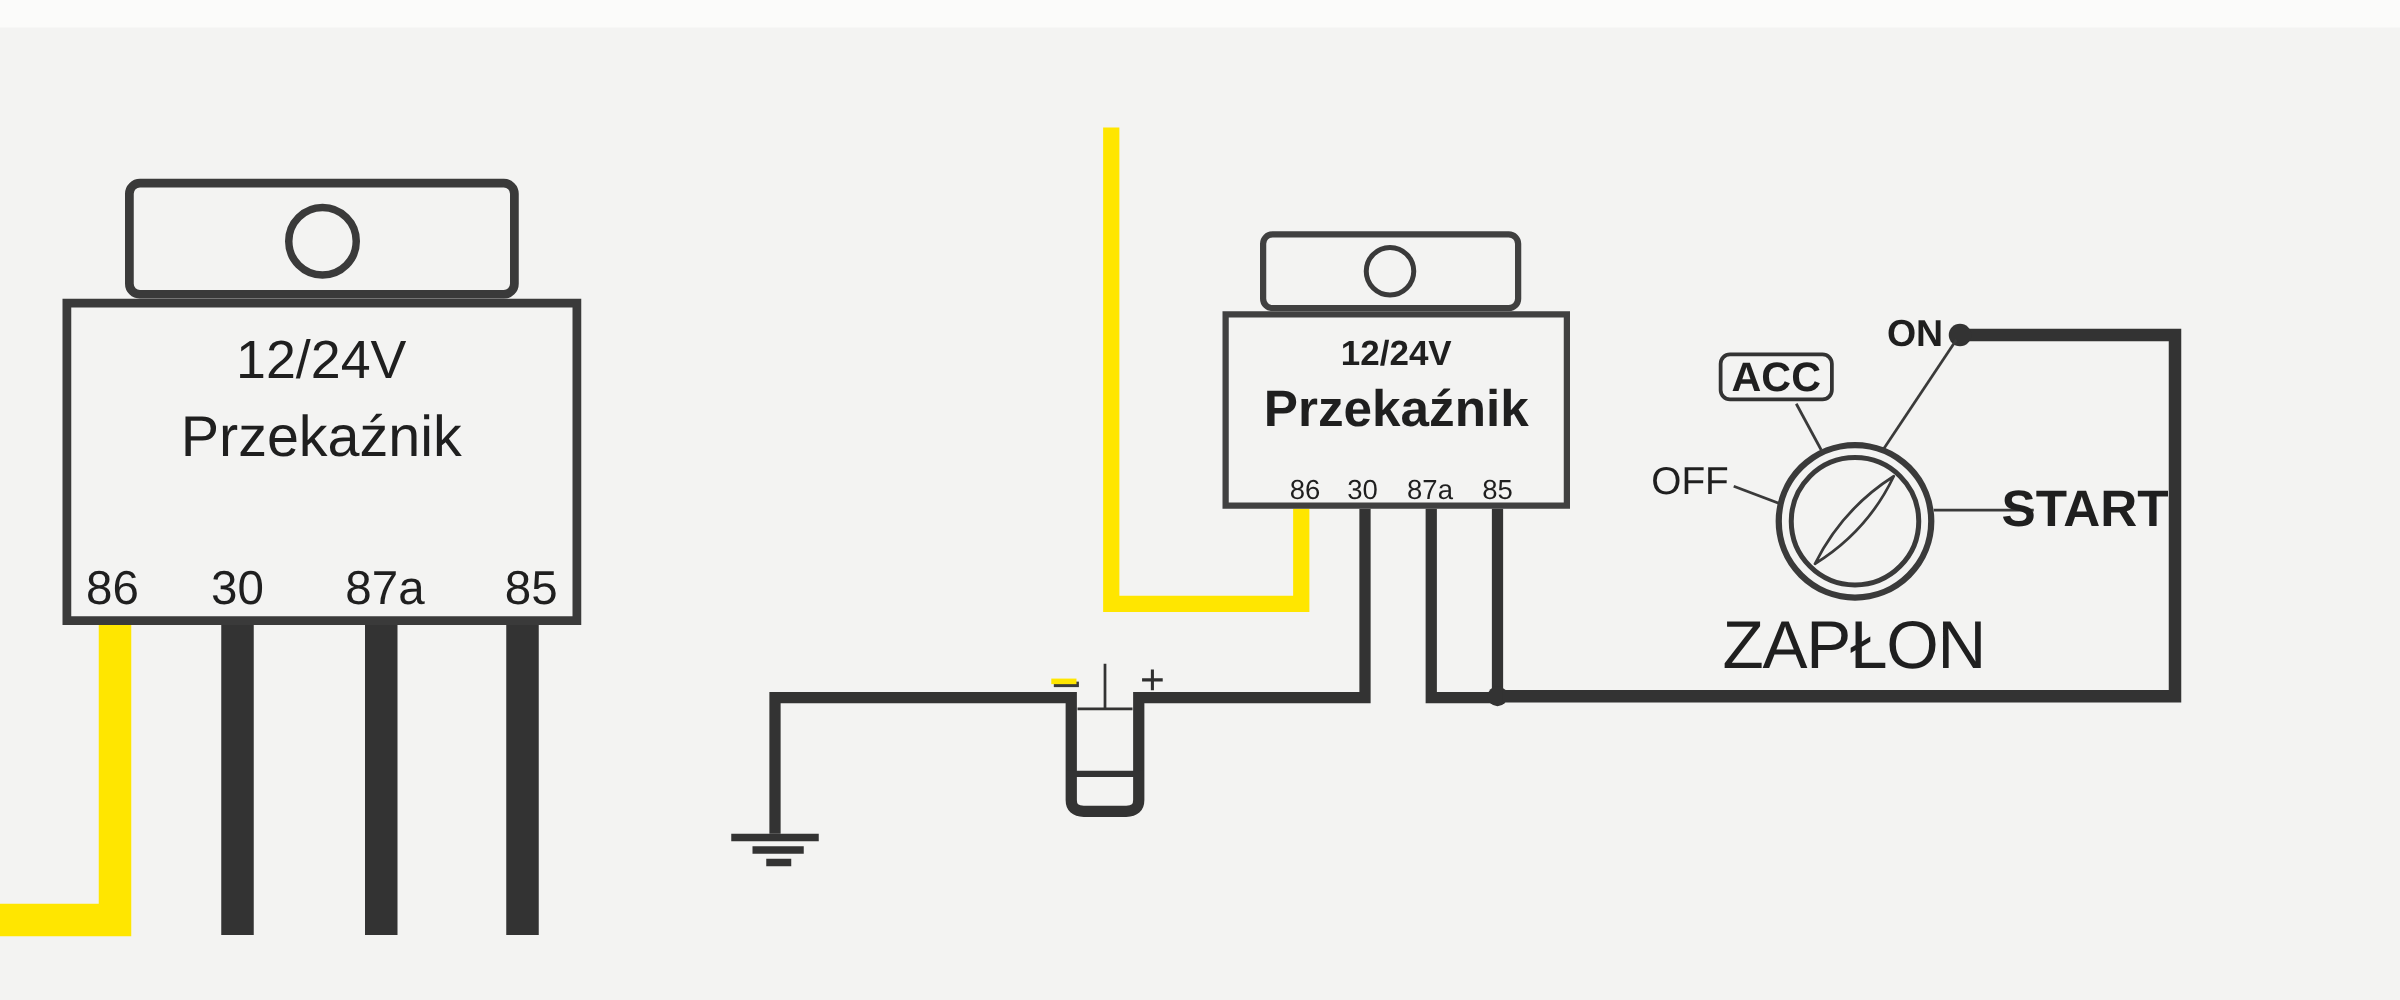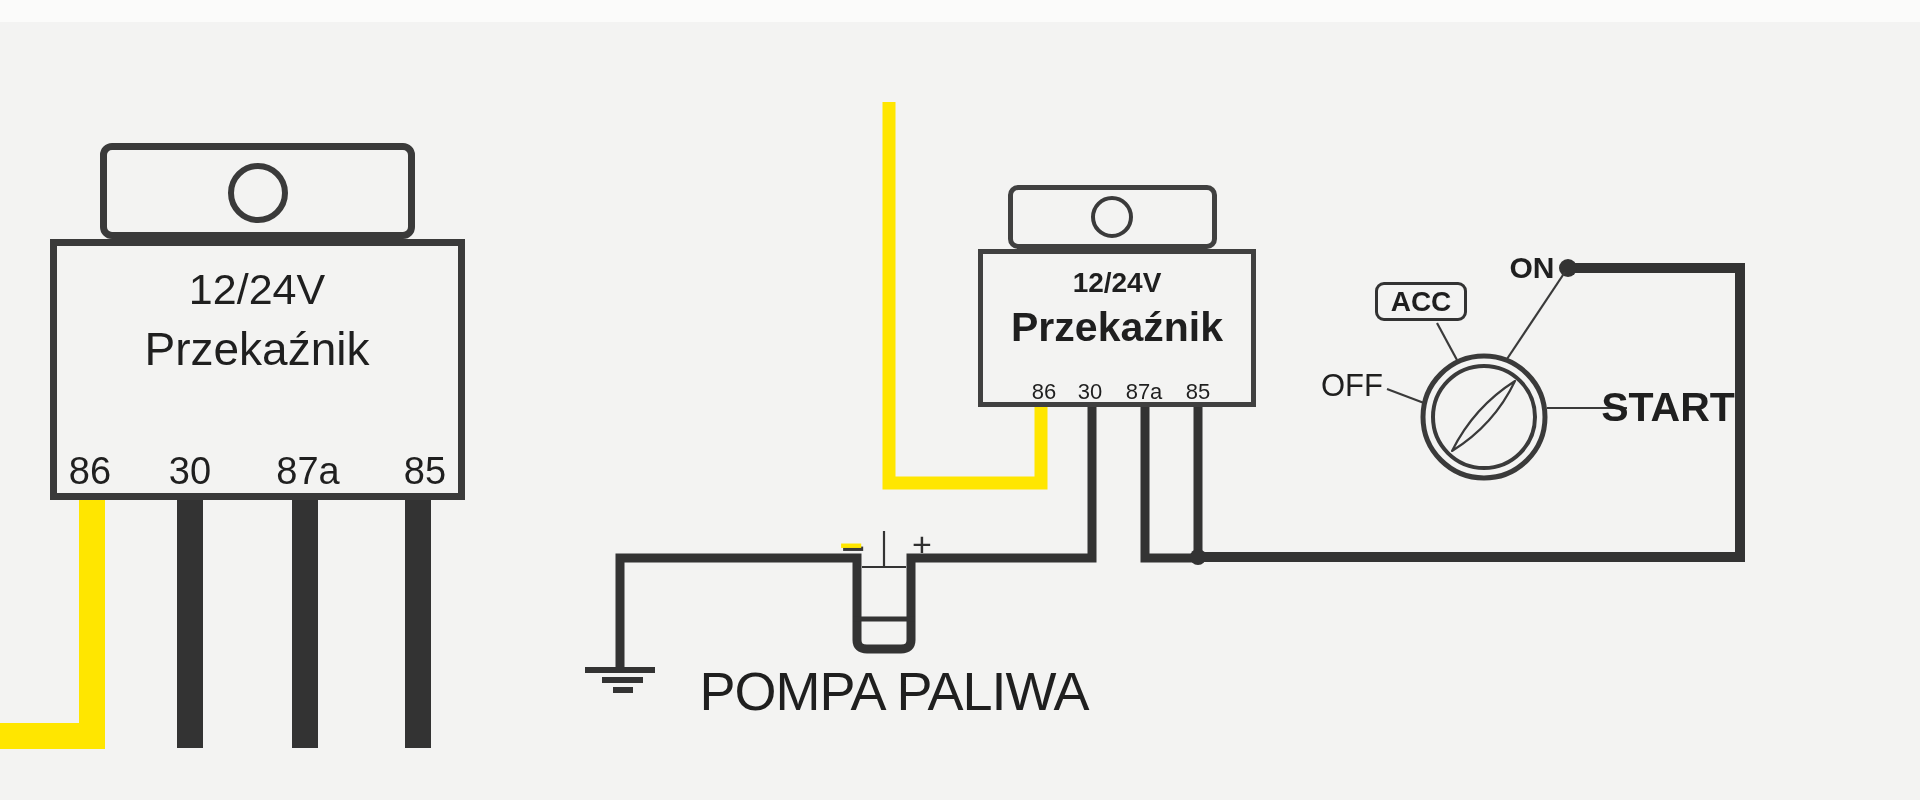--- a/index.html
+++ b/index.html
@@ -33,21 +33,21 @@
   .relay-mid-voltage { left: 1117px; top: 283px; font-size: 28px; font-weight: 700; }
   .relay-mid-name    { left: 1117px; top: 327px; font-size: 41px; font-weight: 700; }
   .pin-m-0 { left: 1044px; top: 392px; font-size: 22px; }
   .pin-m-1 { left: 1090px; top: 392px; font-size: 22px; }
   .pin-m-2 { left: 1144px; top: 392px; font-size: 22px; }
   .pin-m-3 { left: 1198px; top: 392px; font-size: 22px; }
 
   .acc-box { position: absolute; left: 1375px; top: 282px; width: 92px; height: 39px;
              border: 3px solid #333; border-radius: 9px; background: #f3f3f2;
              display: flex; align-items: center; justify-content: center;
-             font-size: 28px; font-weight: 700; color: #1f1f1f; }
+             font-size: 33px; font-weight: 700; color: #1f1f1f; }
   .pos-on    { left: 1532px; top: 268px; font-size: 30px; font-weight: 700; }
   .pos-off   { left: 1352px; top: 385px; font-size: 31px; font-weight: 400; }
   .pos-start { left: 1668px; top: 407px; font-size: 41px; font-weight: 700; }
 
   .ignition-title { left: 1483px; top: 516px; font-size: 54px; letter-spacing: -1px; }
   .pump-title     { left: 894px;  top: 691px; font-size: 54px; letter-spacing: -1px; }
 
   .minus-lbl { left: 851px; top: 545px; font-size: 40px; font-weight: 700; color: #ffe600;
                text-shadow: 2px 3px 0 #3a3a3a; }
   .plus-lbl  { left: 922px; top: 544px; font-size: 34px; font-weight: 400; color: #2f2f2f; }
@@ -120,22 +120,22 @@
   <div class="relay-body body-mid"></div>
   <div class="lbl relay-mid-voltage">12/24V</div>
   <div class="lbl relay-mid-name">Przekaźnik</div>
   <div class="lbl pin-m-0">86</div>
   <div class="lbl pin-m-1">30</div>
   <div class="lbl pin-m-2">87a</div>
   <div class="lbl pin-m-3">85</div>
 
   <div class="lbl minus-lbl">−</div>
   <div class="lbl plus-lbl">+</div>
-  <div class="lbl pump-title">POMPA PALIWA</div>
 
   <div class="acc-box">
     <span>ACC</span>
   </div>
   <div class="lbl pos-on">ON</div>
   <div class="lbl pos-off">OFF</div>
   <div class="lbl pos-start">START</div>
+  <div class="lbl ignition-title">ZAPŁON</div>
 
 </div>
 
 </body></html>

